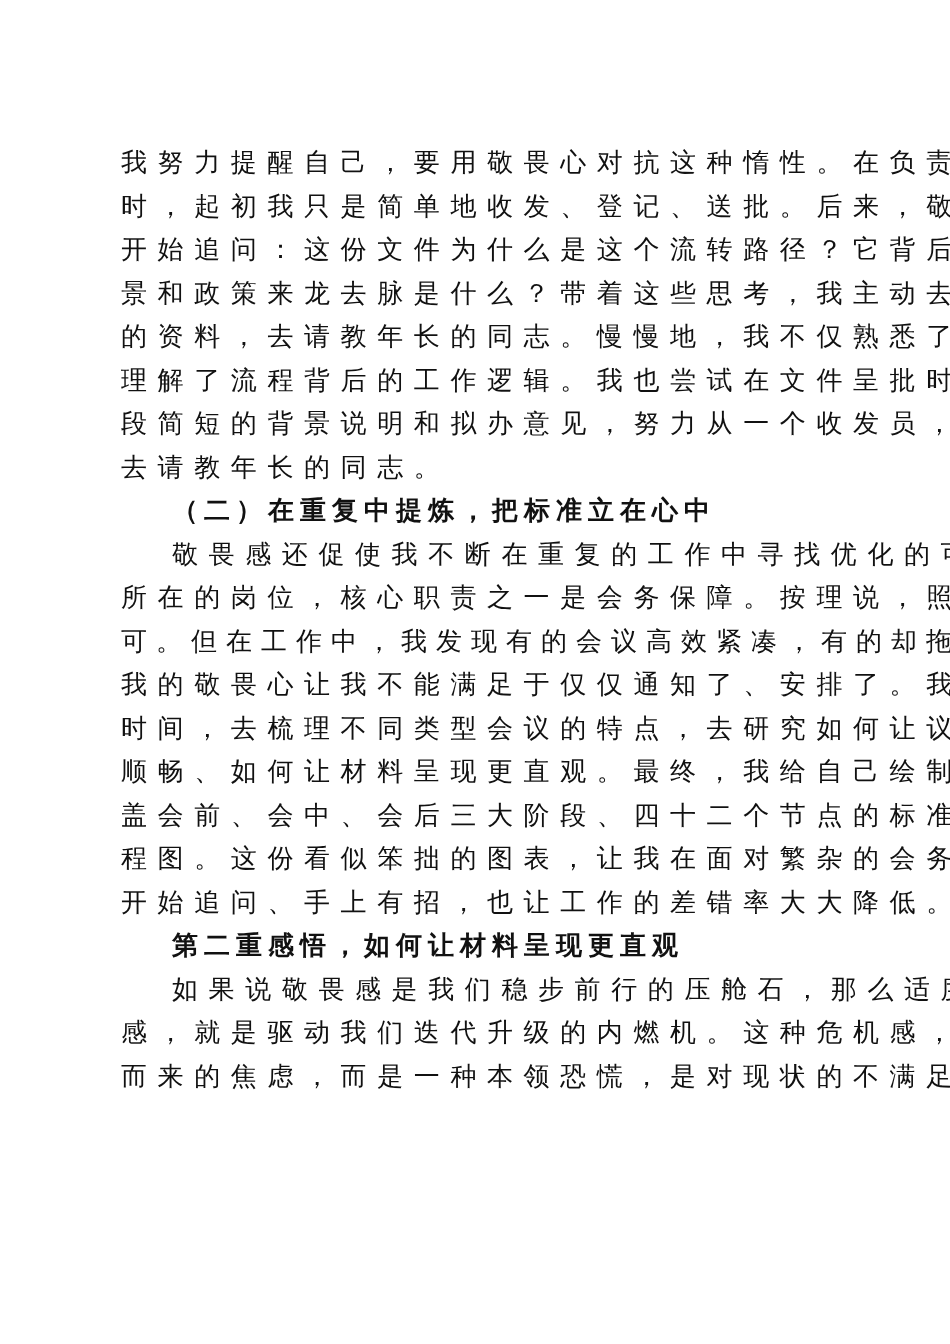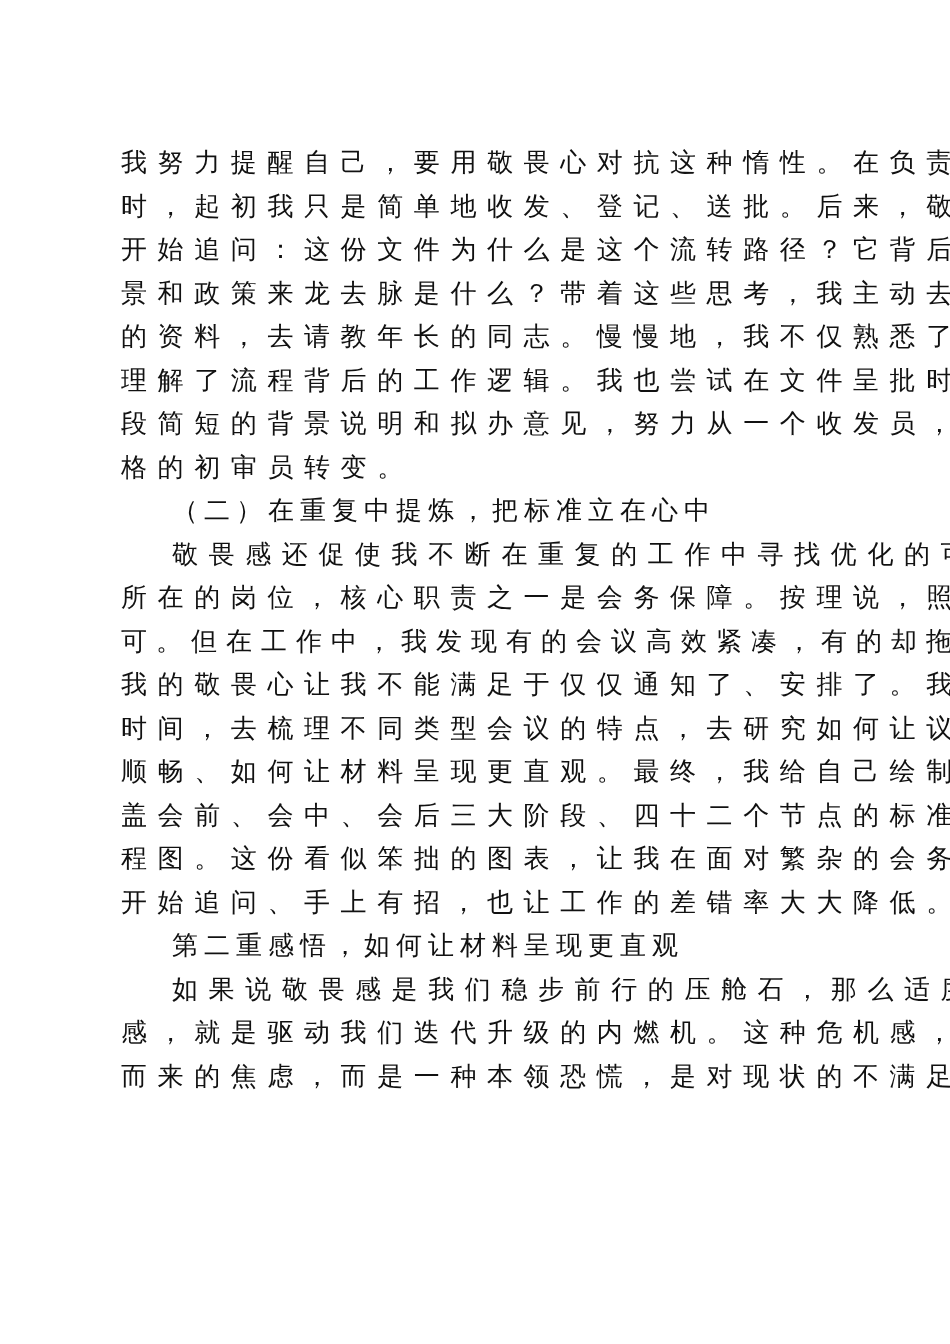--- a/index.html
+++ b/index.html
@@ -28,38 +28,38 @@
       font-size: 26px;
       letter-spacing: 10.6px;
       white-space: nowrap;
       font-weight: normal;
     }
     .indent {
       padding-left: 51px;
     }
     .heading {
       font-family: "DejaVu Serif", "Liberation Serif", serif;
-      font-weight: normal;
+      font-weight: bold;
       letter-spacing: 6px;
     }
   </style>
 </head>
 <body>
 
 <div class="page">
 
   <div>
     <span class="line">我努力提醒自己，要用敬畏心对抗这种惰性。在负责办文流转</span>
     <span class="line">时，起初我只是简单地收发、登记、送批。后来，敬畏心让我</span>
     <span class="line">开始追问：这份文件为什么是这个流转路径？它背后的决策背</span>
     <span class="line">景和政策来龙去脉是什么？带着这些思考，我主动去翻阅过去</span>
     <span class="line">的资料，去请教年长的同志。慢慢地，我不仅熟悉了流程，更</span>
     <span class="line">理解了流程背后的工作逻辑。我也尝试在文件呈批时，附上一</span>
     <span class="line">段简短的背景说明和拟办意见，努力从一个收发员，向一名合</span>
-    <span class="line">格的初审员转变。</span>
+    <span class="line">去请教年长的同志。</span>
   </div>
 
   <div>
     <span class="line indent heading">（二）在重复中提炼，把标准立在心中</span>
   </div>
 
   <div>
     <span class="line indent">敬畏感还促使我不断在重复的工作中寻找优化的可能。我</span>
     <span class="line">所在的岗位，核心职责之一是会务保障。按理说，照章办事即</span>
     <span class="line" style="letter-spacing:9px">可。但在工作中，我发现有的会议高效紧凑，有的却拖沓松散。</span>

